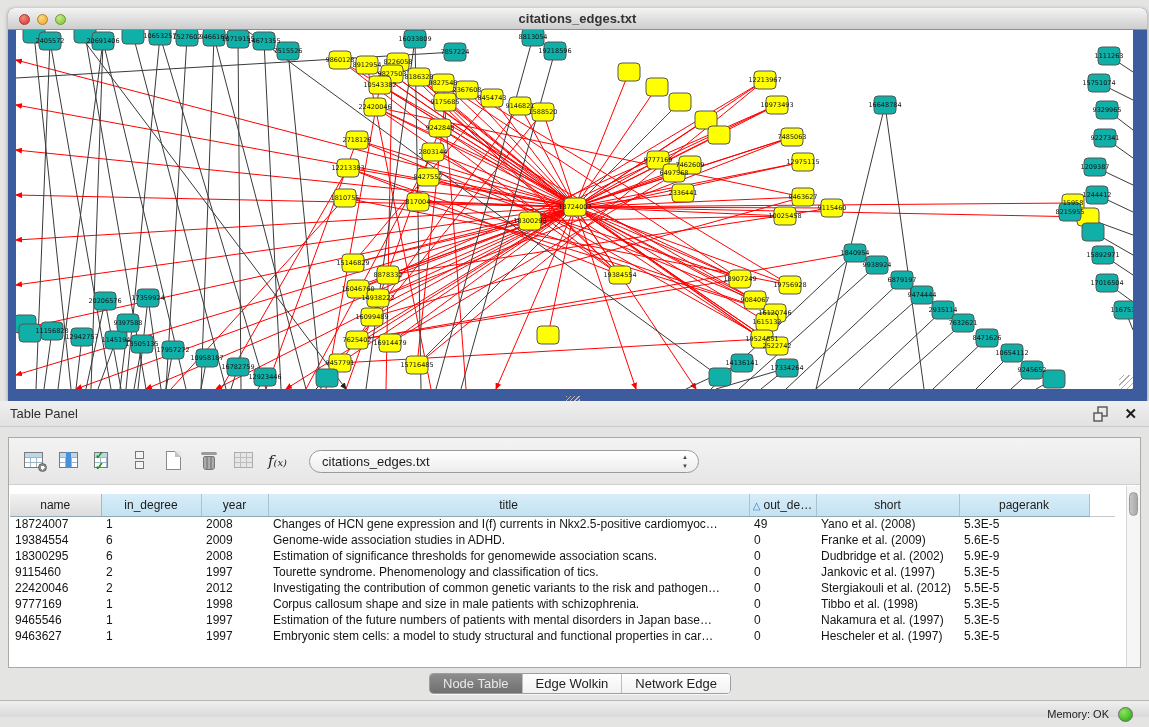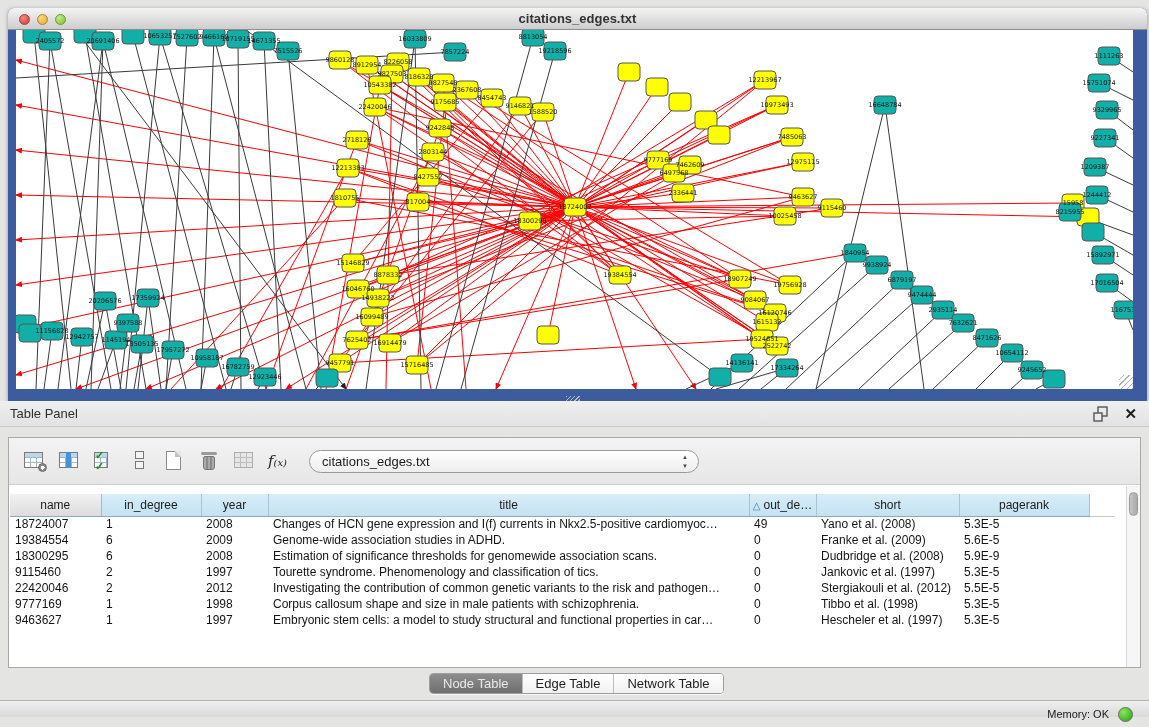--- a/index.html
+++ b/index.html
@@ -603,21 +603,21 @@
             <td>Franke et al. (2009)</td>
             <td>5.6E-5</td>
             <td></td>
           </tr>
           <tr>
             <td>18300295</td>
             <td>6</td>
             <td>2008</td>
             <td>Estimation of significance thresholds for genomewide association scans.</td>
             <td>0</td>
-            <td>Dudbridge et al. (2008)</td>
+            <td>Dudbridge et al. (2002)</td>
             <td>5.9E-9</td>
             <td></td>
           </tr>
           <tr>
             <td>9115460</td>
             <td>2</td>
             <td>1997</td>
             <td>Tourette syndrome. Phenomenology and classification of tics.</td>
             <td>0</td>
             <td>Jankovic et al. (1997)</td>
@@ -638,39 +638,49 @@
             <td>9777169</td>
             <td>1</td>
             <td>1998</td>
             <td>Corpus callosum shape and size in male patients with schizophrenia.</td>
             <td>0</td>
             <td>Tibbo et al. (1998)</td>
             <td>5.3E-5</td>
             <td></td>
           </tr>
           <tr>
+            <td>9465546</td>
+            <td>1</td>
+            <td>1997</td>
+            <td>Estimation of the future numbers of patients with mental disorders in Japan base…</td>
+            <td>0</td>
+            <td>Nakamura et al. (1997)</td>
+            <td>5.3E-5</td>
+            <td></td>
+          </tr>
+          <tr>
             <td>9463627</td>
             <td>1</td>
             <td>1997</td>
             <td>Embryonic stem cells: a model to study structural and functional properties in car…</td>
             <td>0</td>
             <td>Hescheler et al. (1997)</td>
             <td>5.3E-5</td>
             <td></td>
           </tr>
         </tbody>
     </table>
   </div>
   <div id="vscroll">
     <div id="vscroll-thumb"></div>
   </div>
 </div>
 
 <div id="tab-bar">
     <div class="tab active">Node Table</div>
-    <div class="tab">Edge Table</div>
-    <div class="tab">Network Table</div>
+    <div class="tab">Edge Wolkin</div>
+    <div class="tab">Network Edge</div>
   </div>
 
 <div id="status-bar">
   <span id="memory-label">Memory: OK</span>
   <span id="memory-dot"></span>
 </div>
 
 </body></html>

